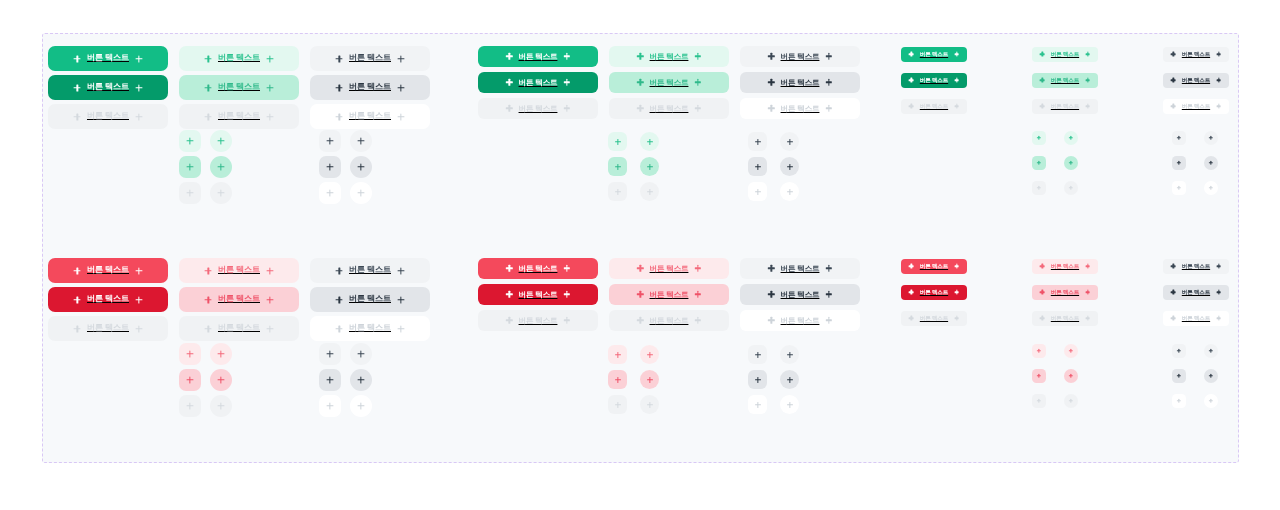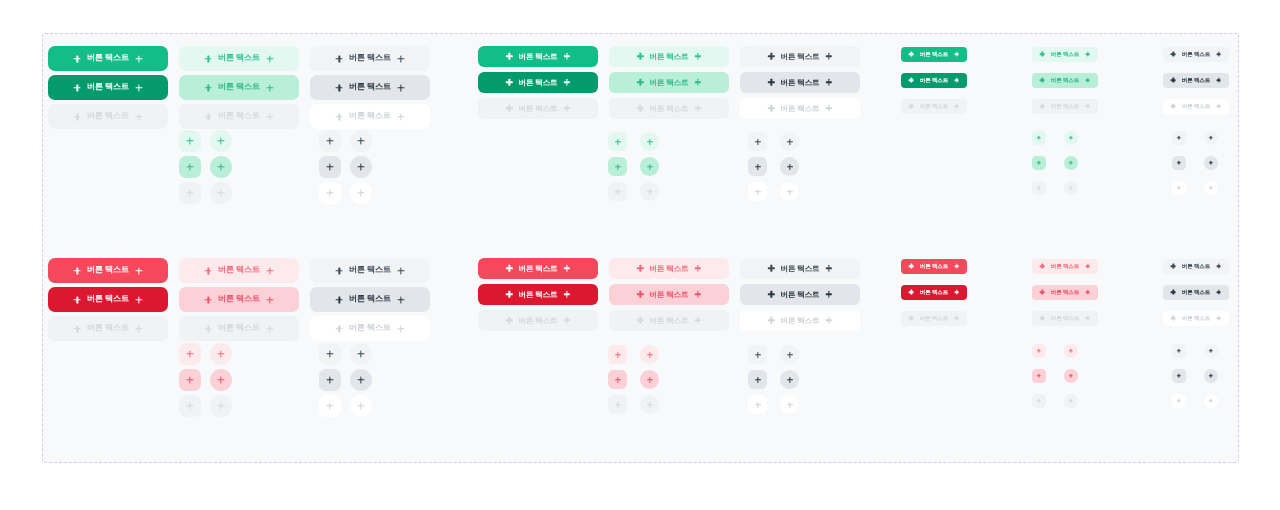--- a/index.html
+++ b/index.html
@@ -25,21 +25,21 @@
     position: absolute;
     left: 42px;
     top: 33px;
     width: 1197px;
     height: 430px;
     border: 1px dashed #d9c8f5;
     border-radius: 3px;
     background: #f7f9fb;
   }
 
-  .group { position: absolute; }
+  .group { position: absolute; text-decoration: underline; }
 
   
   .btn {
     display: flex;
     align-items: center;
     justify-content: center;
     gap: 6px;
     white-space: nowrap;
     border: 0;
     cursor: pointer;

